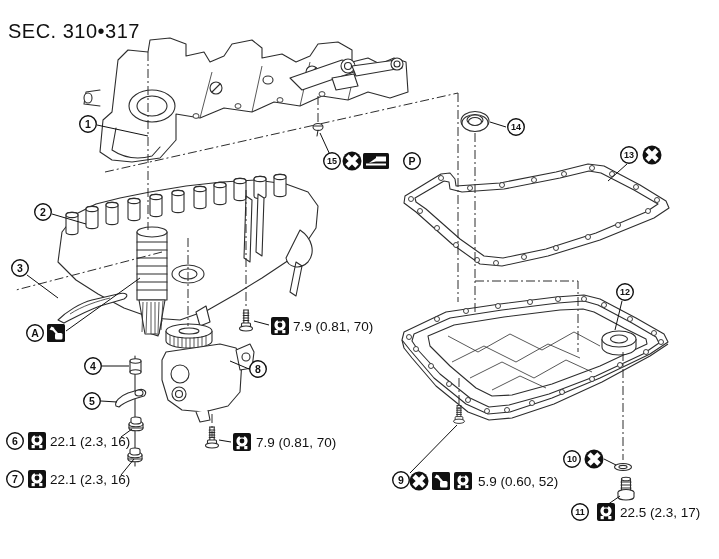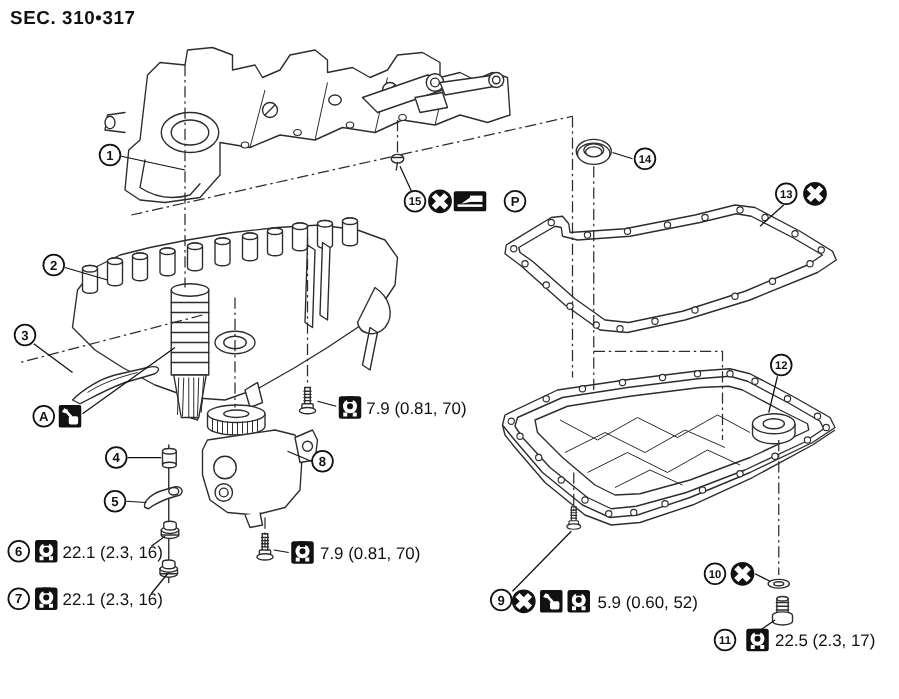--- a/index.html
+++ b/index.html
@@ -1,18 +1,18 @@
 <!DOCTYPE html>
 <html><head>
 <meta charset="utf-8">
 <style>
   html,body{margin:0;padding:0;background:#fff;}
   #page{position:relative;width:719px;height:559px;background:#fff;overflow:hidden;
         font-family:"Liberation Sans",sans-serif;}
-  #sec-title{position:absolute;left:8px;top:6px;font-size:15px;font-weight:bold;
+  #sec-title{position:absolute;left:8px;top:20px;font-size:20px;font-weight:normal;
              color:#111;letter-spacing:.5px;}
   svg{position:absolute;left:0;top:0;}
   svg text{font-family:"Liberation Sans",sans-serif;fill:#111;}
   .spec{font-size:13.5px;}
   .co{font-size:10.5px;font-weight:bold;text-anchor:middle;}
   .co2{font-size:9px;font-weight:bold;text-anchor:middle;}
   .ln{stroke:#2d2d2d;fill:none;stroke-width:1.1;stroke-linejoin:round;stroke-linecap:round;}
   .lnw{stroke:#2d2d2d;fill:#fff;stroke-width:1.1;stroke-linejoin:round;}
   .thin{stroke:#2d2d2d;fill:none;stroke-width:.8;}
   .dash{stroke:#2d2d2d;fill:none;stroke-width:1;stroke-dasharray:9 3 2 3;}

